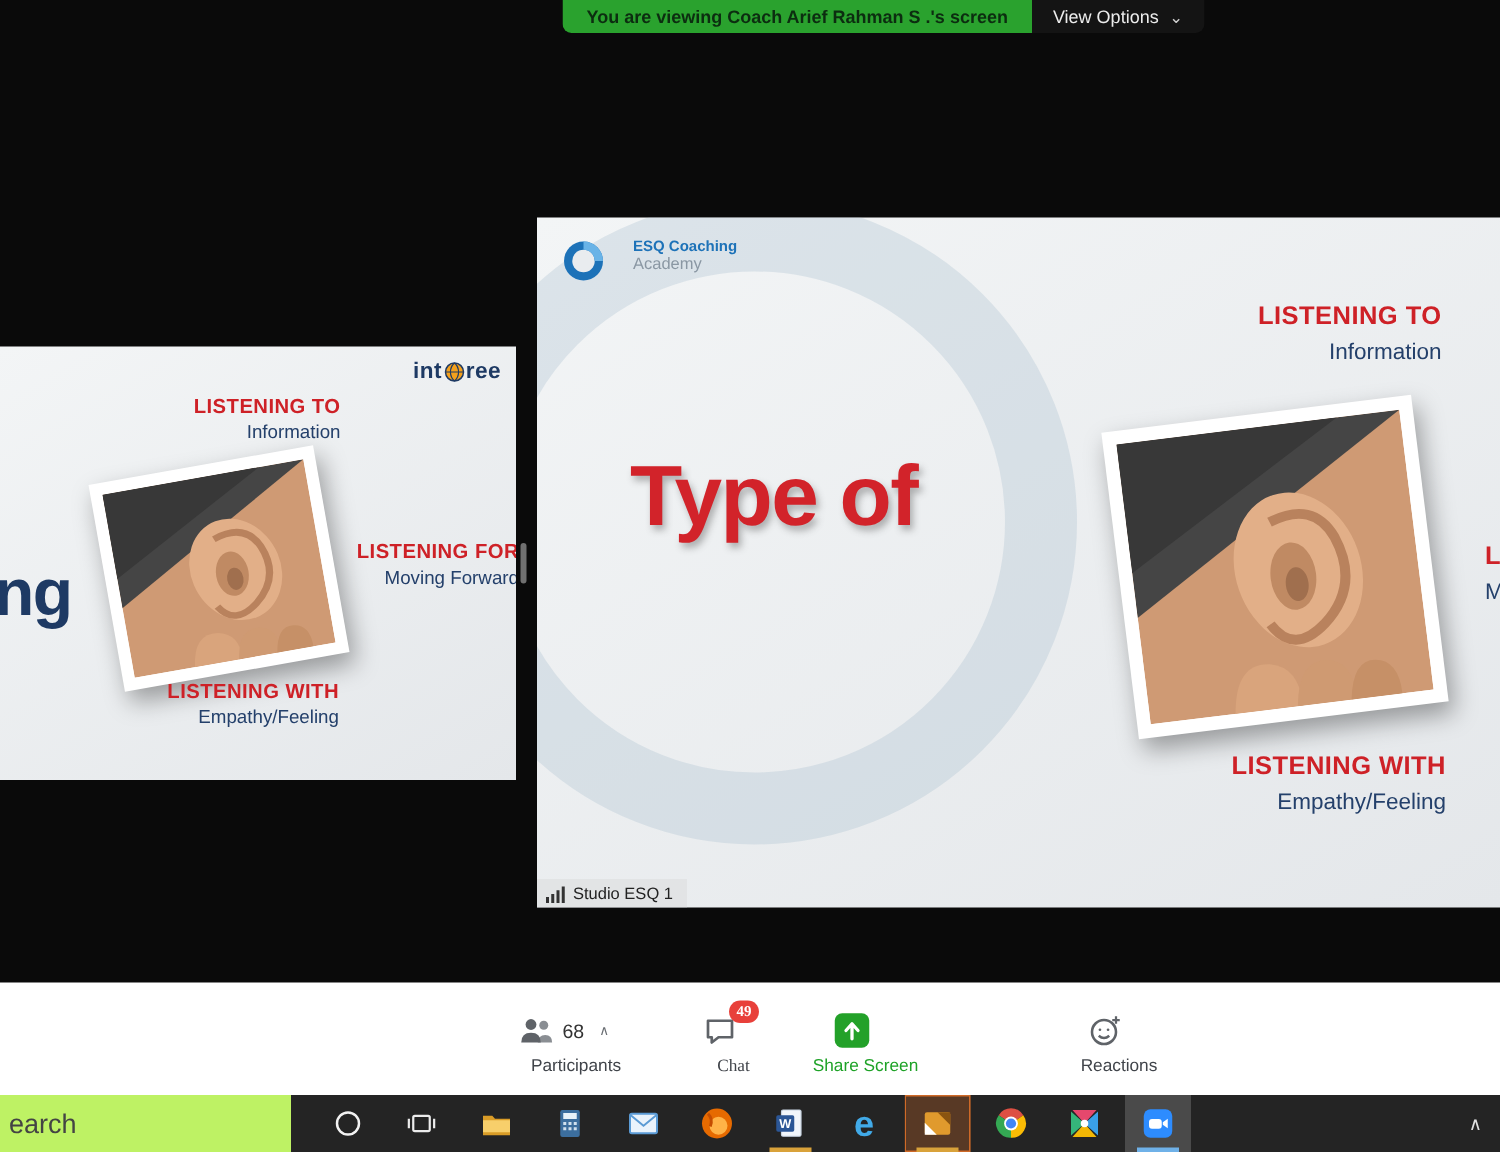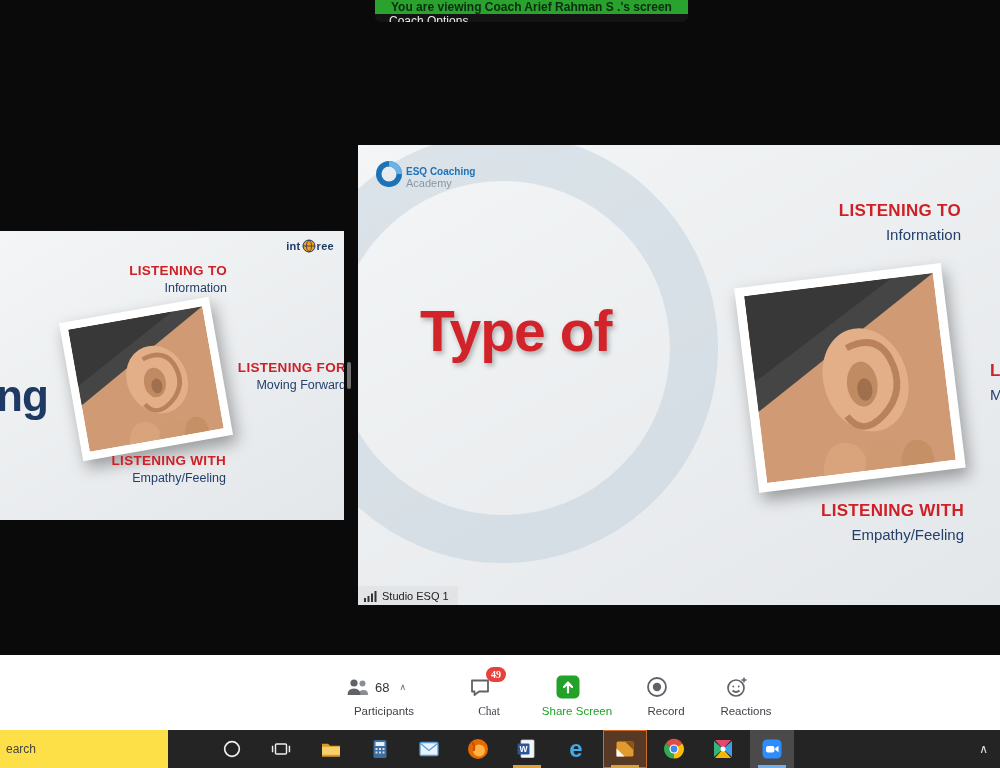--- a/index.html
+++ b/index.html
@@ -1,48 +1,48 @@
 <!DOCTYPE html>
 <html><head>
 <meta charset="utf-8">
 <style>
   *{margin:0;padding:0;box-sizing:border-box;}
   html,body{background:#000;}
   .screen{position:relative;width:1000px;height:768px;background:#0a0a0a;overflow:hidden;
           font-family:"Liberation Sans",sans-serif;}
 
   
-  .top-banner{position:absolute;left:375px;top:0;height:22px;display:flex;border-radius:0 0 6px 6px;overflow:hidden;flex-direction:column;}
+  .top-banner{position:absolute;left:375px;top:0;height:22px;display:flex;border-radius:0 0 6px 6px;overflow:hidden;}
   .banner-msg{background:#2aa22e;color:#0c2d10;font-size:12px;font-weight:bold;display:flex;align-items:center;padding:0 16px;white-space:nowrap;}
   .view-options{background:#141414;color:#ececec;font-size:12px;display:flex;align-items:center;gap:7px;padding:0 14px;cursor:pointer;white-space:nowrap;}
   .view-options .chev-down{font-size:11px;color:#cfcfcf;}
 
   
   .slide{position:absolute;background:linear-gradient(150deg,#f3f5f6,#e4e7ea);overflow:hidden;}
   .slide-left{left:0;top:231px;width:344px;height:289px;}
   .slide-right{left:358px;top:145px;width:642px;height:460px;}
 
   .intotree{position:absolute;right:10px;top:8px;display:flex;align-items:center;gap:1px;
-            font-weight:bold;color:#1e3a64;font-size:11px;letter-spacing:.3px;justify-content:center;}
+            font-weight:bold;color:#1e3a64;font-size:15px;letter-spacing:.3px;justify-content:center;}
   .partial-title{position:absolute;left:-4px;top:140px;font-size:44px;font-weight:bold;color:#1e3a64;letter-spacing:-1px;}
 
   .sl-item,.sr-item{position:absolute;text-align:right;}
   .sl-head{color:#ce2127;font-weight:bold;font-size:13.5px;letter-spacing:.3px;}
   .sl-sub{color:#24406b;font-size:12.5px;margin-top:3px;}
   .sl-lt{left:67px;top:32px;width:160px;}
   .sl-lf{left:198px;top:129px;width:148px;}
   .sl-lw{left:66px;top:222px;width:160px;}
 
   .photo{position:absolute;background:#fff;box-shadow:3px 8px 16px rgba(0,0,0,.35);}
   .photo svg{display:block;width:100%;height:100%;}
   .photo-left{left:70px;top:78px;width:152px;height:140px;padding:8px;transform:rotate(-10deg);}
   .photo-right{left:388px;top:130px;width:208px;height:206px;padding:9px;transform:rotate(-7deg);}
 
   .watermark{position:absolute;left:-70px;top:-12px;width:430px;height:430px;border:48px solid rgba(165,188,205,.30);border-radius:50%;}
-  .esq-logo{position:absolute;left:16px;top:14px;display:flex;align-items:flex-end;gap:2px;}
+  .esq-logo{position:absolute;left:16px;top:14px;display:flex;align-items:flex-start;gap:18px;}
   .esq-text{line-height:1.1;}
   .esq-line1{font-size:10px;color:#1d72b8;font-weight:bold;}
   .esq-line2{font-size:11px;color:#8a97a3;}
 
   .title-line{position:absolute;left:38px;font-weight:bold;font-size:57px;letter-spacing:-1px;line-height:1;
               text-shadow:2px 3px 5px rgba(90,90,90,.45);}
   .title-red{top:158px;color:#d2232a;margin-left:24px;}
   .title-navy{top:242px;color:#1e3a64;}
 
   .sr-head{color:#ce2127;font-weight:bold;font-size:17px;letter-spacing:.3px;}
@@ -64,40 +64,40 @@
   .tb-label.green{color:#1ea227;}
   .tb-count{font-size:13px;color:#333;}
   .tb-chev{font-size:9px;color:#6a6e73;margin-left:5px;}
   .it-participants{left:327px;} .it-chat{left:432px;font-family:Liberation Serif, serif;} .it-share{left:520px;align-items:center;} .it-record{left:609px;} .it-reactions{left:689px;}
   .chat-wrap{position:relative;display:flex;}
   .badge{position:absolute;top:-8px;right:-14px;background:#e8403a;color:#fff;font-size:10px;font-weight:bold;
          padding:1.5px 5px;border-radius:9px;line-height:1.2;}
 
   
   .taskbar{position:absolute;left:0;top:730px;width:1000px;height:38px;background:#242424;}
-  .tk-search{position:absolute;left:0;top:0;width:168px;height:38px;background:#fde047;color:#444;
-             font-size:12px;display:flex;align-items:center;padding-left:6px;cursor:text;}
+  .tk-search{position:absolute;left:0;top:0;width:194px;height:38px;background:#bef264;color:#444;
+             font-size:18px;display:flex;align-items:center;padding-left:6px;cursor:text;}
   .tk-slot{position:absolute;top:0;width:44px;height:38px;display:flex;align-items:center;justify-content:center;cursor:pointer;}
   .tk-slot.open::after{content:"";position:absolute;left:8px;right:8px;bottom:0;height:3px;background:#d9a23a;}
   .tk-slot.active{background:rgba(207,106,40,.30);box-shadow:inset 0 0 0 1px #cf6a28;}
   .tk-slot.zoom-open{background:#4a4a4a;}
   .tk-slot.zoom-open::after{background:#6fb1e8;}
   .s1{left:210px;} .s2{left:259px;} .s3{left:309px;} .s4{left:358px;} .s5{left:407px;} .s6{left:456px;}
   .s7{left:505px;} .s8{left:554px;} .s9{left:603px;} .s10{left:652px;} .s11{left:701px;} .s12{left:750px;}
   .tray-chev{position:absolute;right:12px;top:0;height:38px;display:flex;align-items:center;color:#e0e0e0;font-size:12px;cursor:pointer;}
 </style>
 </head>
 <body>
 
 <div class="screen">
 
   <div class="top-banner">
     <div class="banner-msg">You are viewing Coach Arief Rahman S .'s screen</div>
     <div class="view-options">
-      <span>Coach Options</span>
+      <span>View Options</span>
       <span class="chev-down">⌄</span>
     </div>
   </div>
 
   <div class="slide slide-left">
     <div class="intotree">
       <span>int</span>
       <svg width="14" height="14" viewBox="0 0 14 14">
         <circle cx="7" cy="7" r="6" fill="#f4a01c" stroke="#1e3a64" stroke-width="1"></circle>
         <path d="M1 7 h12 M7 1 a8 8 0 0 1 0 12 M7 1 a8 8 0 0 0 0 12" stroke="#1e3a64" stroke-width="0.8" fill="none"></path>
@@ -229,29 +229,20 @@
     <div class="tb-item it-share">
       <div class="tb-icon-row">
         <svg width="26" height="26" viewBox="0 0 26 26">
           <rect x="1.5" y="1.5" width="23" height="23" rx="5" fill="#23a129"></rect>
           <path d="M13 18.5 v-8.5 M9 13 l4 -4.5 4 4.5" stroke="#fff" stroke-width="2.2" fill="none" stroke-linecap="round" stroke-linejoin="round"></path>
         </svg>
       </div>
       <div class="tb-label green">Share Screen</div>
     </div>
 
-    <div class="tb-item it-record">
-      <div class="tb-icon-row">
-        <svg width="24" height="24" viewBox="0 0 24 24">
-          <circle cx="12" cy="12" r="9" fill="none" stroke="#5f6368" stroke-width="1.8"></circle>
-          <circle cx="12" cy="12" r="4.2" fill="#5f6368"></circle>
-        </svg>
-      </div>
-      <div class="tb-label">Record</div>
-    </div>
 
     <div class="tb-item it-reactions">
       <div class="tb-icon-row">
         <svg width="24" height="24" viewBox="0 0 24 24" fill="none" stroke="#5f6368" stroke-width="1.7">
           <circle cx="11" cy="13" r="8"></circle>
           <circle cx="8.3" cy="11.5" r="0.9" fill="#5f6368" stroke="none"></circle>
           <circle cx="13.7" cy="11.5" r="0.9" fill="#5f6368" stroke="none"></circle>
           <path d="M7.5 15.5 q3.5 3 7 0"></path>
           <path d="M19 2.5 v5 M16.5 5 h5" stroke-width="1.5"></path>
         </svg>

